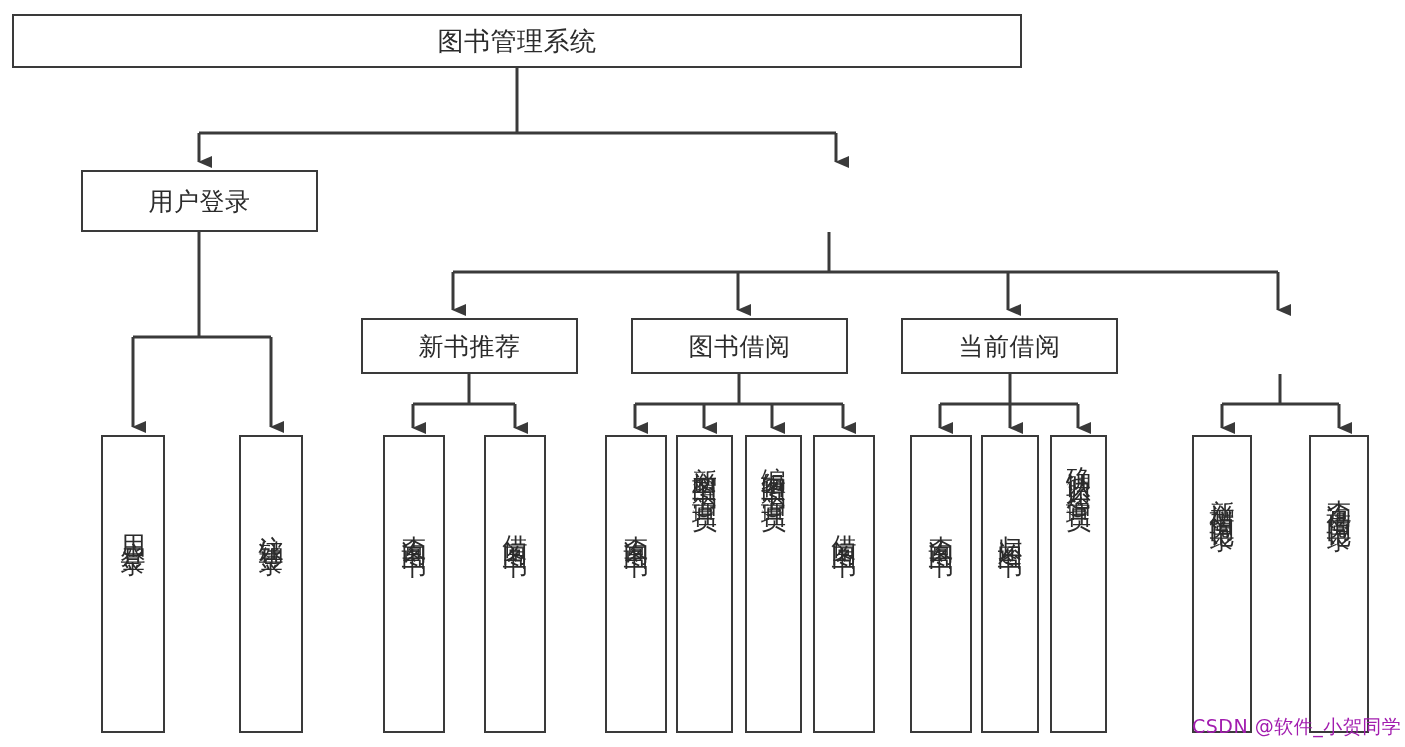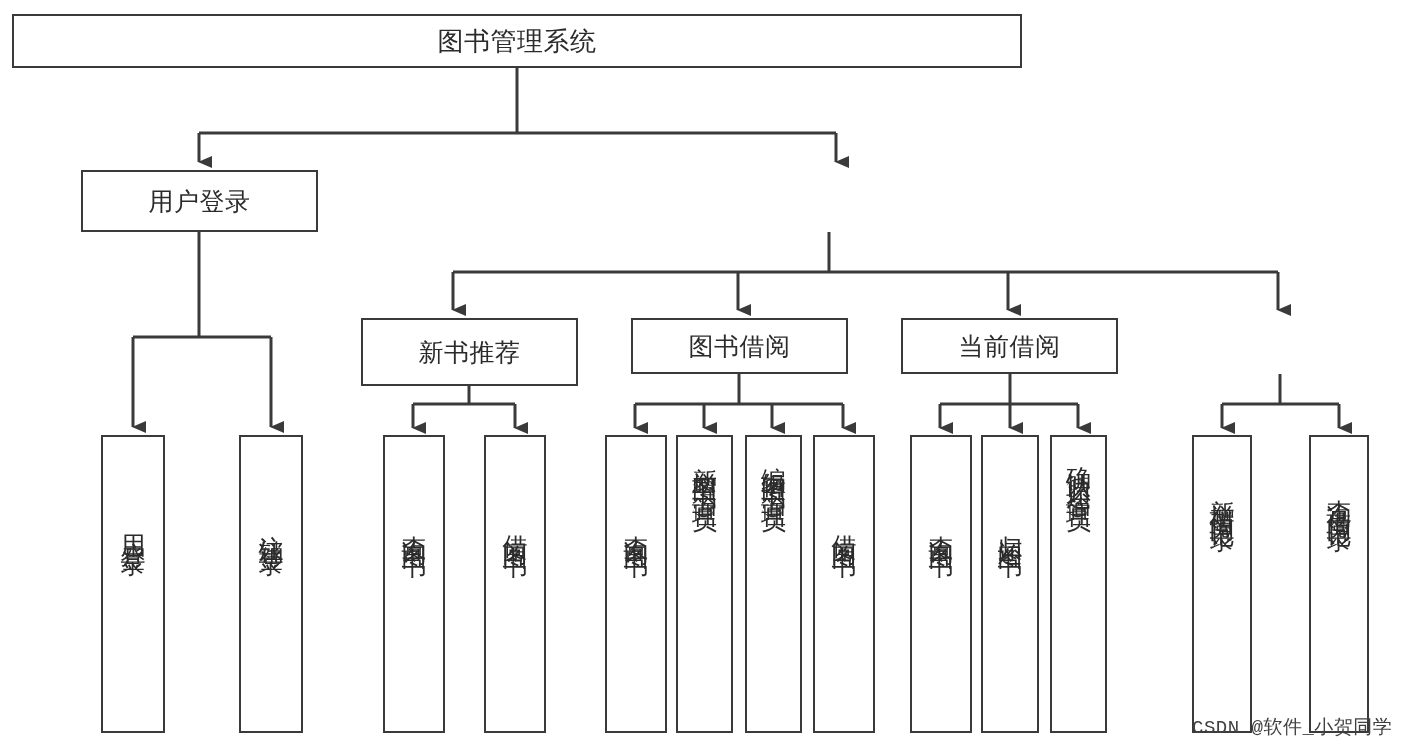--- a/index.html
+++ b/index.html
@@ -55,25 +55,24 @@
   .node.vert .label {
     writing-mode: vertical-rl;
     text-orientation: upright;
     font-size: 25px;
     line-height: 1.0;
     letter-spacing: 6px;
     white-space: nowrap;
   }
   .watermark {
     position: absolute;
-    color: #404040;
+    color: #a21caf;
     font-size: 19px;
     white-space: nowrap;
     letter-spacing: 0.5px;
-    font-family: Liberation Mono, monospace;
   }
 </style>
 </head>
 <body>
 
 <div id="canvas">
 
   <svg id="wires" viewBox="0 0 1405 747">
     <defs>
       <marker id="arrow" viewBox="0 0 12 14" refX="6" refY="13" markerWidth="12" markerHeight="14" orient="auto-start-reverse" markerUnits="userSpaceOnUse">
@@ -128,21 +127,21 @@
 
   <div class="node horiz root" style="left:12px; top:14px; width:1010px; height:54px;">
     <span class="label">图书管理系统</span>
   </div>
 
   <div class="node horiz" style="left:81px; top:170px; width:237px; height:62px;">
     <span class="label">用户登录</span>
   </div>
 
 
-  <div class="node horiz" style="left:361px; top:318px; width:217px; height:68px;">
+  <div class="node horiz" style="left:361px; top:318px; width:217px; height:56px;">
     <span class="label">新书推荐</span>
   </div>
 
   <div class="node horiz" style="left:631px; top:318px; width:217px; height:56px;">
     <span class="label">图书借阅</span>
   </div>
 
   <div class="node horiz" style="left:901px; top:318px; width:217px; height:56px;">
     <span class="label">当前借阅</span>
   </div>

